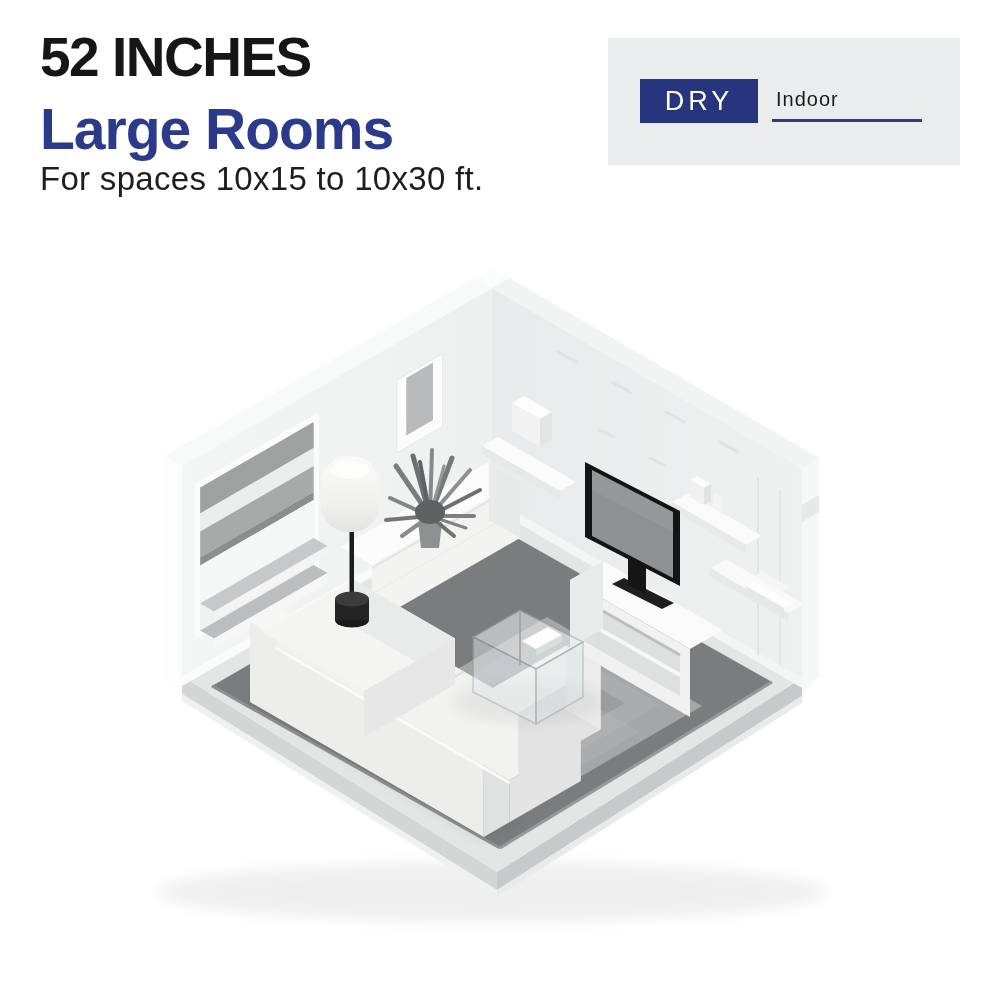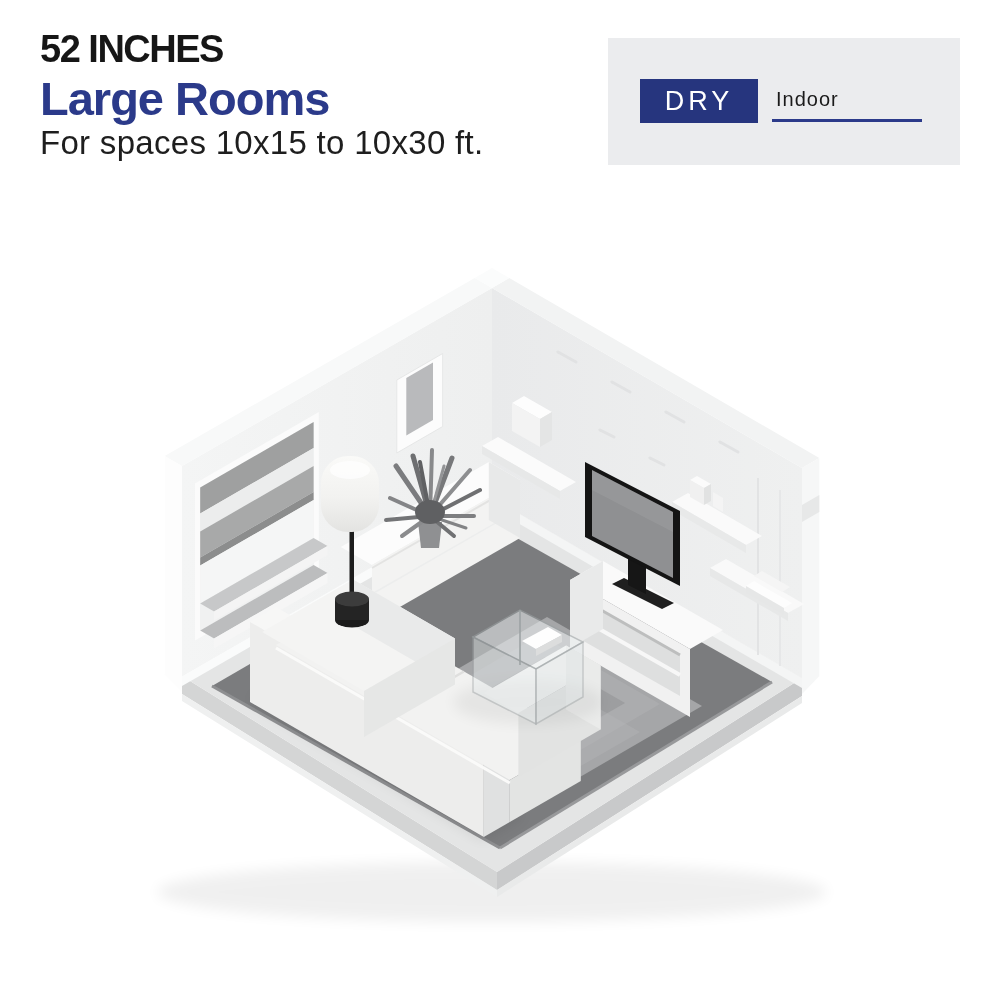--- a/index.html
+++ b/index.html
@@ -2,26 +2,26 @@
 <html style="--accent_navy: #2b3a8a; --badge_navy: #26357e; --panel_gray: #ebecee; --text_black: #161616; --rug_gray: #7b7c7e; --wall_left: #f1f2f2; --wall_right: #ebeced; --floor_gray: #e4e5e5;"><head>
 <meta charset="utf-8">
 <style>
   html,body{margin:0;padding:0;background:#ffffff;}
   #canvas{
     position:relative;width:1000px;height:1000px;background:#ffffff;overflow:hidden;
     font-family:"Liberation Sans",sans-serif;
   }
   .header{position:absolute;left:40px;top:30px;}
   .size-label{
-    font-size:38px;font-weight:800;letter-spacing:-1.5px;color:var(--text_black,#1b1b1b);
+    font-size:55px;font-weight:800;letter-spacing:-1.5px;color:var(--text_black,#1b1b1b);
     line-height:1.0;
   }
   .room-label{
-    font-size:47px;font-weight:800;letter-spacing:-1px;color:var(--accent_navy,#2b3a8a);
-    line-height:1.0;margin-top:7px;
+    font-size:57px;font-weight:800;letter-spacing:-1px;color:var(--accent_navy,#2b3a8a);
+    line-height:1.0;margin-top:16px;
   }
   .subtitle{
     font-size:33px;font-weight:400;letter-spacing:0.3px;color:#1e1e1e;
     line-height:1.0;margin-top:4px;
   }
   .badge-panel{
     position:absolute;left:608px;top:38px;width:352px;height:127px;
     background:var(--panel_gray,#ebecee);
   }
   .dry-box{

